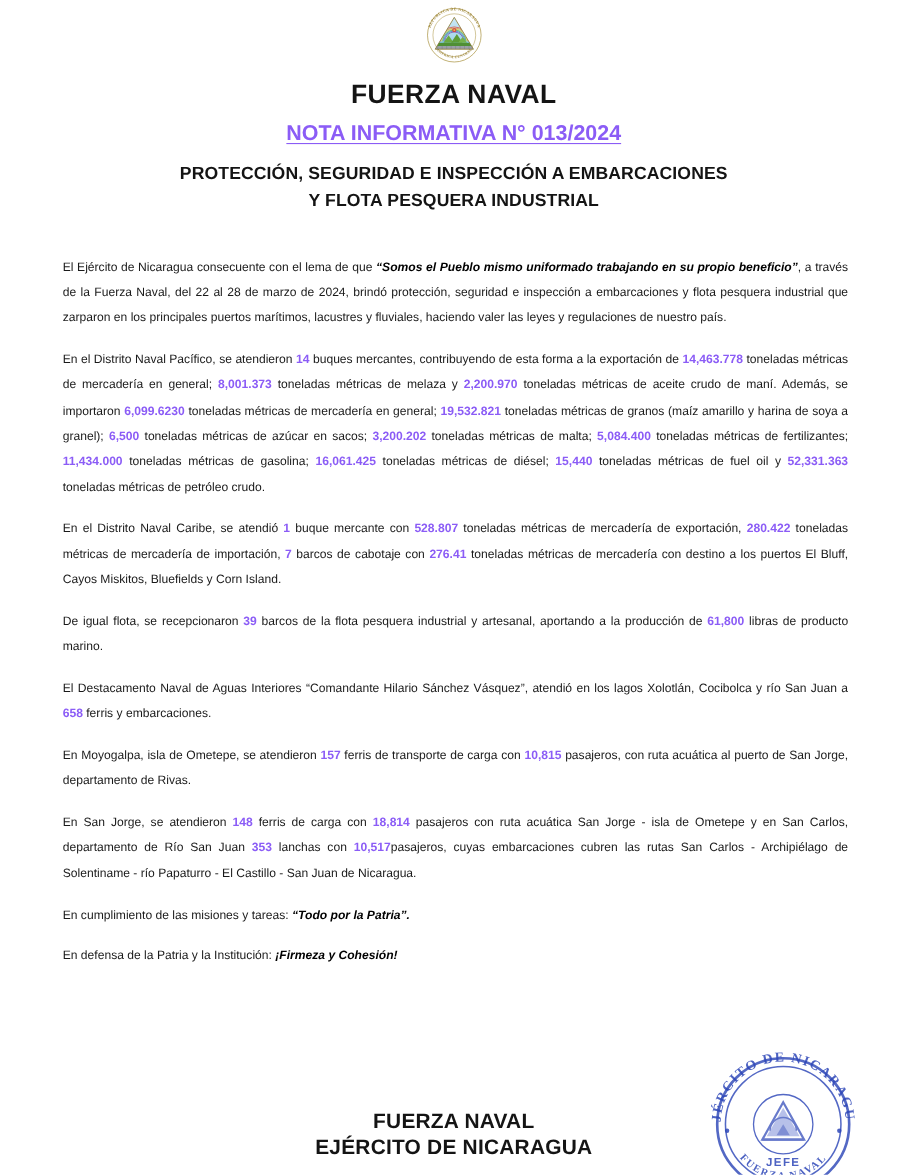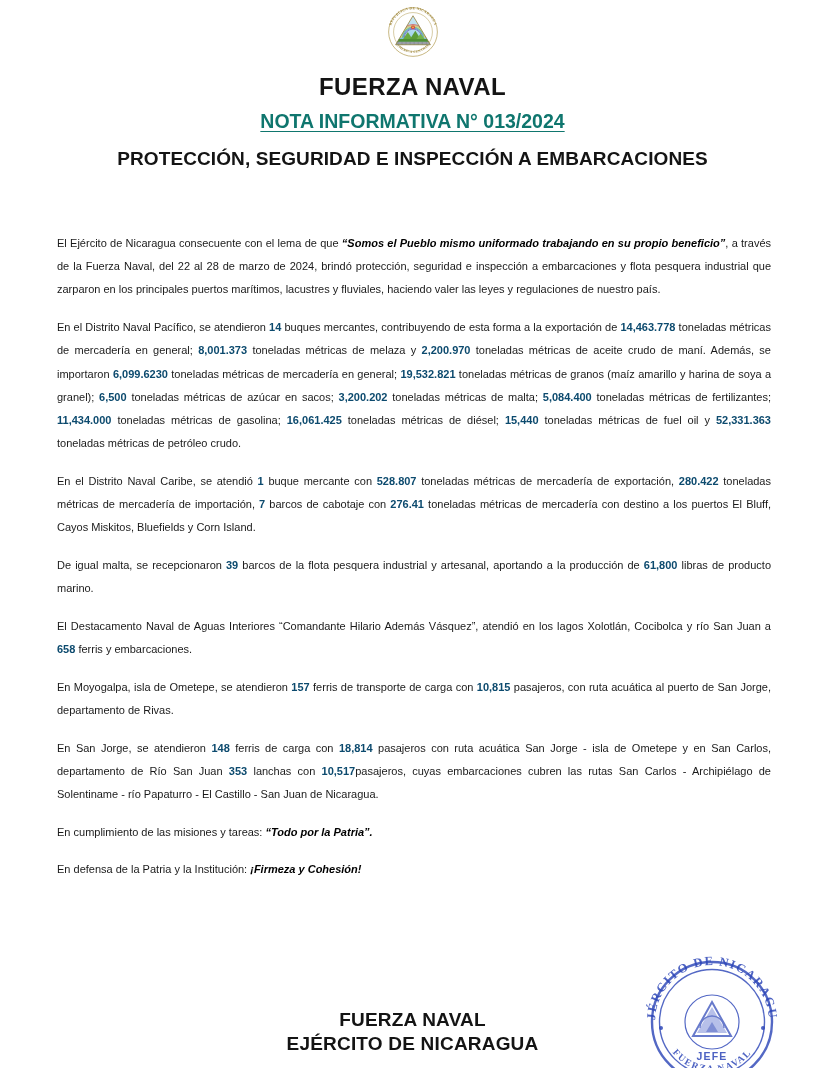--- a/index.html
+++ b/index.html
@@ -54,29 +54,29 @@
     font-weight: bold;
     letter-spacing: 0.4px;
     line-height: 29px;
     color: #141414;
   }
   .t-nota {
     margin-top: 9px;
     font-size: 19.5px;
     font-weight: bold;
     line-height: 23px;
-    color: #0f766e;
+    color: #8b5cf6;
   }
   .t-nota span.u {
     text-decoration: underline;
     text-underline-offset: 3px;
   }
   .t-subject {
     margin-top: 14px;
-    font-size: 19px;
+    font-size: 16px;
     font-weight: bold;
     line-height: 24px;
     color: #141414;
     letter-spacing: 0.1px;
   }
 
   
   .body-text {
     position: absolute;
     top: 232px;
@@ -86,21 +86,21 @@
   .para {
     font-size: 11px;
     line-height: 23.2px;
     text-align: justify;
     text-justify: inter-word;
     margin: 0 0 14.5px 0;
     color: #1a1a1a;
     hyphens: none;
   }
   .para:last-child { margin-bottom: 0; }
-  .para b { font-weight: bold; color: #0c4a6e; }
+  .para b { font-weight: bold; color: #8b5cf6; }
   .para i.bi {
     font-weight: bold;
     font-style: italic;
     color: #000;
   }
 
   
   .signature {
     position: absolute;
     top: 1008px;
@@ -194,44 +194,45 @@
     </svg>
   </div>
 
   <div class="titles">
     <div class="t-line1">FUERZA NAVAL</div>
     <div class="t-nota">
       <span class="u">NOTA INFORMATIVA N° 013/2024</span>
     </div>
     <div class="t-subject">
       <div>PROTECCIÓN, SEGURIDAD E INSPECCIÓN A EMBARCACIONES</div>
+      <div>Y FLOTA PESQUERA INDUSTRIAL</div>
     </div>
   </div>
 
   <div class="body-text">
 
     <p class="para">
       <span>El Ejército de Nicaragua consecuente con el lema de que </span><i class="bi">“Somos el Pueblo mismo uniformado trabajando en su propio beneficio”</i><span>, a través de la Fuerza Naval, del 22 al 28 de marzo de 2024, brindó protección, seguridad e inspección a embarcaciones y flota pesquera industrial que zarparon en los principales puertos marítimos, lacustres y fluviales, haciendo valer las leyes y regulaciones de nuestro país.</span>
     </p>
 
     <p class="para">
       <span>En el Distrito Naval Pacífico, se atendieron </span><b>14</b><span> buques mercantes, contribuyendo de esta forma a la exportación de </span><b>14,463.778</b><span> toneladas métricas de mercadería en general; </span><b>8,001.373</b><span> toneladas métricas de melaza y </span><b>2,200.970</b><span> toneladas métricas de aceite crudo de maní. Además, se importaron </span><b>6,099.6230</b><span> toneladas métricas de mercadería en general; </span><b>19,532.821</b><span> toneladas métricas de granos (maíz amarillo y harina de soya a granel); </span><b>6,500</b><span> toneladas métricas de azúcar en sacos; </span><b>3,200.202</b><span> toneladas métricas de malta; </span><b>5,084.400</b><span> toneladas métricas de fertilizantes; </span><b>11,434.000</b><span> toneladas métricas de gasolina; </span><b>16,061.425</b><span> toneladas métricas de diésel; </span><b>15,440</b><span> toneladas métricas de fuel oil y </span><b>52,331.363</b><span> toneladas métricas de petróleo crudo.</span>
     </p>
 
 
     <p class="para">
       <span>En el Distrito Naval Caribe, se atendió </span><b>1</b><span> buque mercante con </span><b>528.807</b><span> toneladas métricas de mercadería de exportación, </span><b>280.422</b><span> toneladas métricas de mercadería de importación, </span><b>7</b><span> barcos de cabotaje con </span><b>276.41</b><span> toneladas métricas de mercadería con destino a los puertos El Bluff, Cayos Miskitos, Bluefields y Corn Island.</span>
     </p>
 
     <p class="para">
-      <span>De igual malta, se recepcionaron </span><b>39</b><span> barcos de la flota pesquera industrial y artesanal, aportando a la producción de </span><b>61,800</b><span> libras de producto marino.</span>
-    </p>
-
-    <p class="para">
-      <span>El Destacamento Naval de Aguas Interiores “Comandante Hilario Además Vásquez”, atendió en los lagos Xolotlán, Cocibolca y río San Juan a </span><b>658</b><span> ferris y embarcaciones.</span>
+      <span>De igual flota, se recepcionaron </span><b>39</b><span> barcos de la flota pesquera industrial y artesanal, aportando a la producción de </span><b>61,800</b><span> libras de producto marino.</span>
+    </p>
+
+    <p class="para">
+      <span>El Destacamento Naval de Aguas Interiores “Comandante Hilario Sánchez Vásquez”, atendió en los lagos Xolotlán, Cocibolca y río San Juan a </span><b>658</b><span> ferris y embarcaciones.</span>
     </p>
 
     <p class="para">
       <span>En Moyogalpa, isla de Ometepe, se atendieron </span><b>157</b><span> ferris de transporte de carga con </span><b>10,815</b><span> pasajeros, con ruta acuática al puerto de San Jorge, departamento de Rivas.</span>
     </p>
 
     <p class="para">
       <span>En San Jorge, se atendieron </span><b>148</b><span> ferris de carga con </span><b>18,814</b><span> pasajeros con ruta acuática San Jorge - isla de Ometepe y en San Carlos, departamento de Río San Juan </span><b>353</b><span> lanchas con </span><b>10,517</b><span>pasajeros, cuyas embarcaciones cubren las rutas San Carlos - Archipiélago de Solentiname - río Papaturro - El Castillo - San Juan de Nicaragua.</span>
     </p>
 

